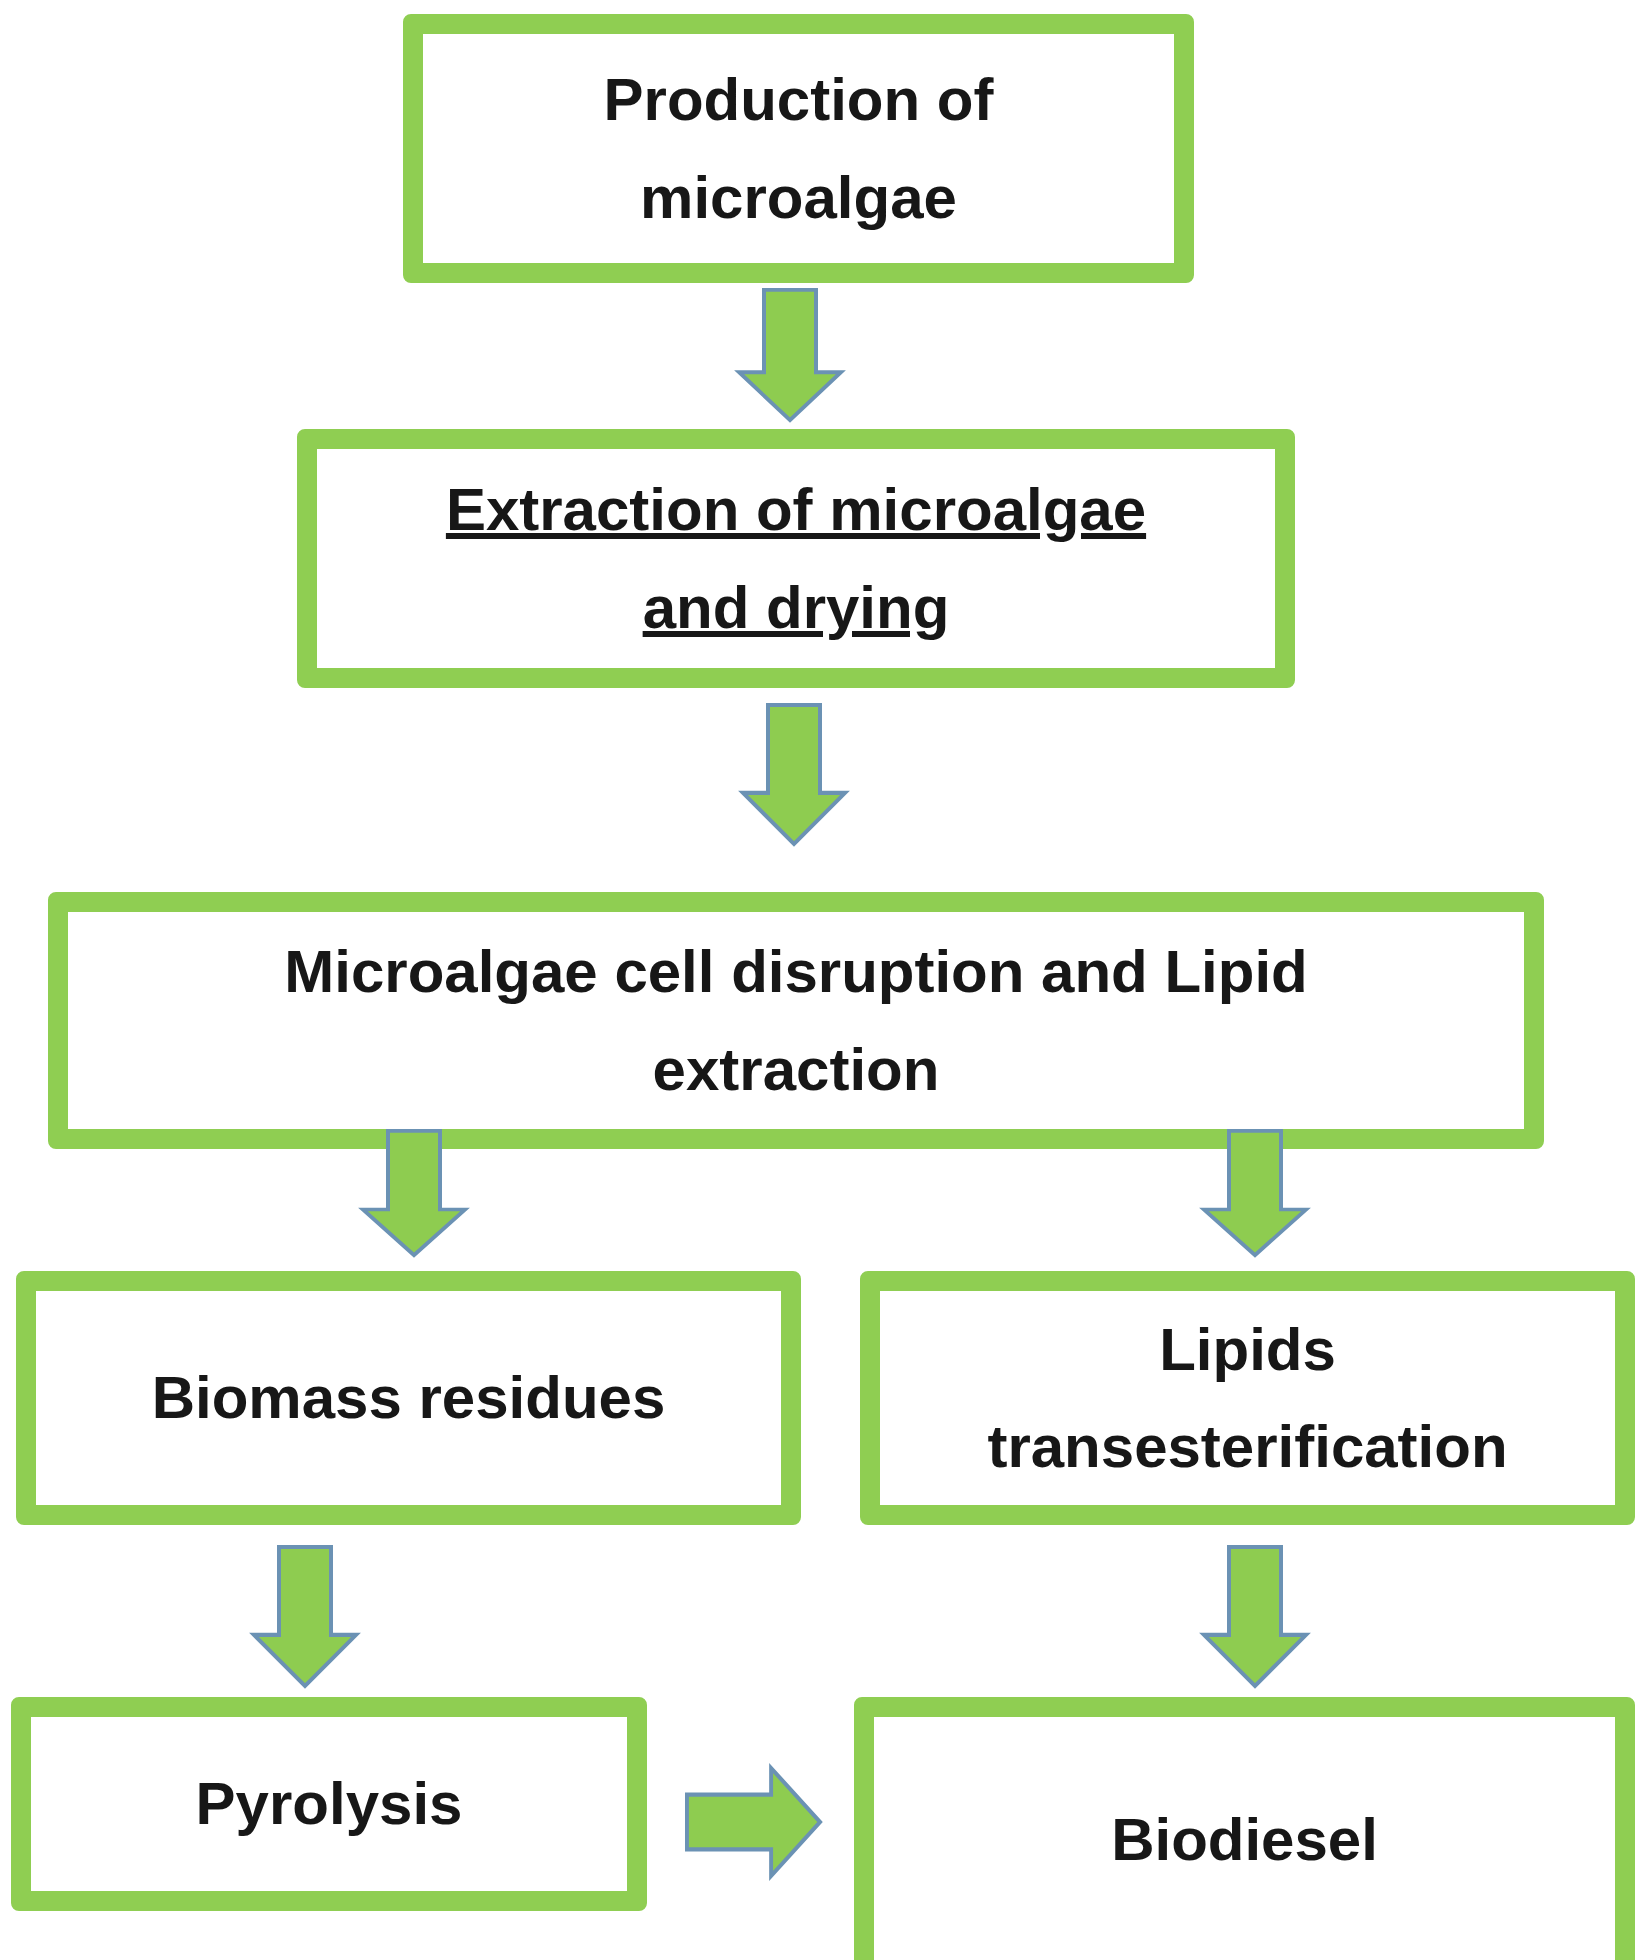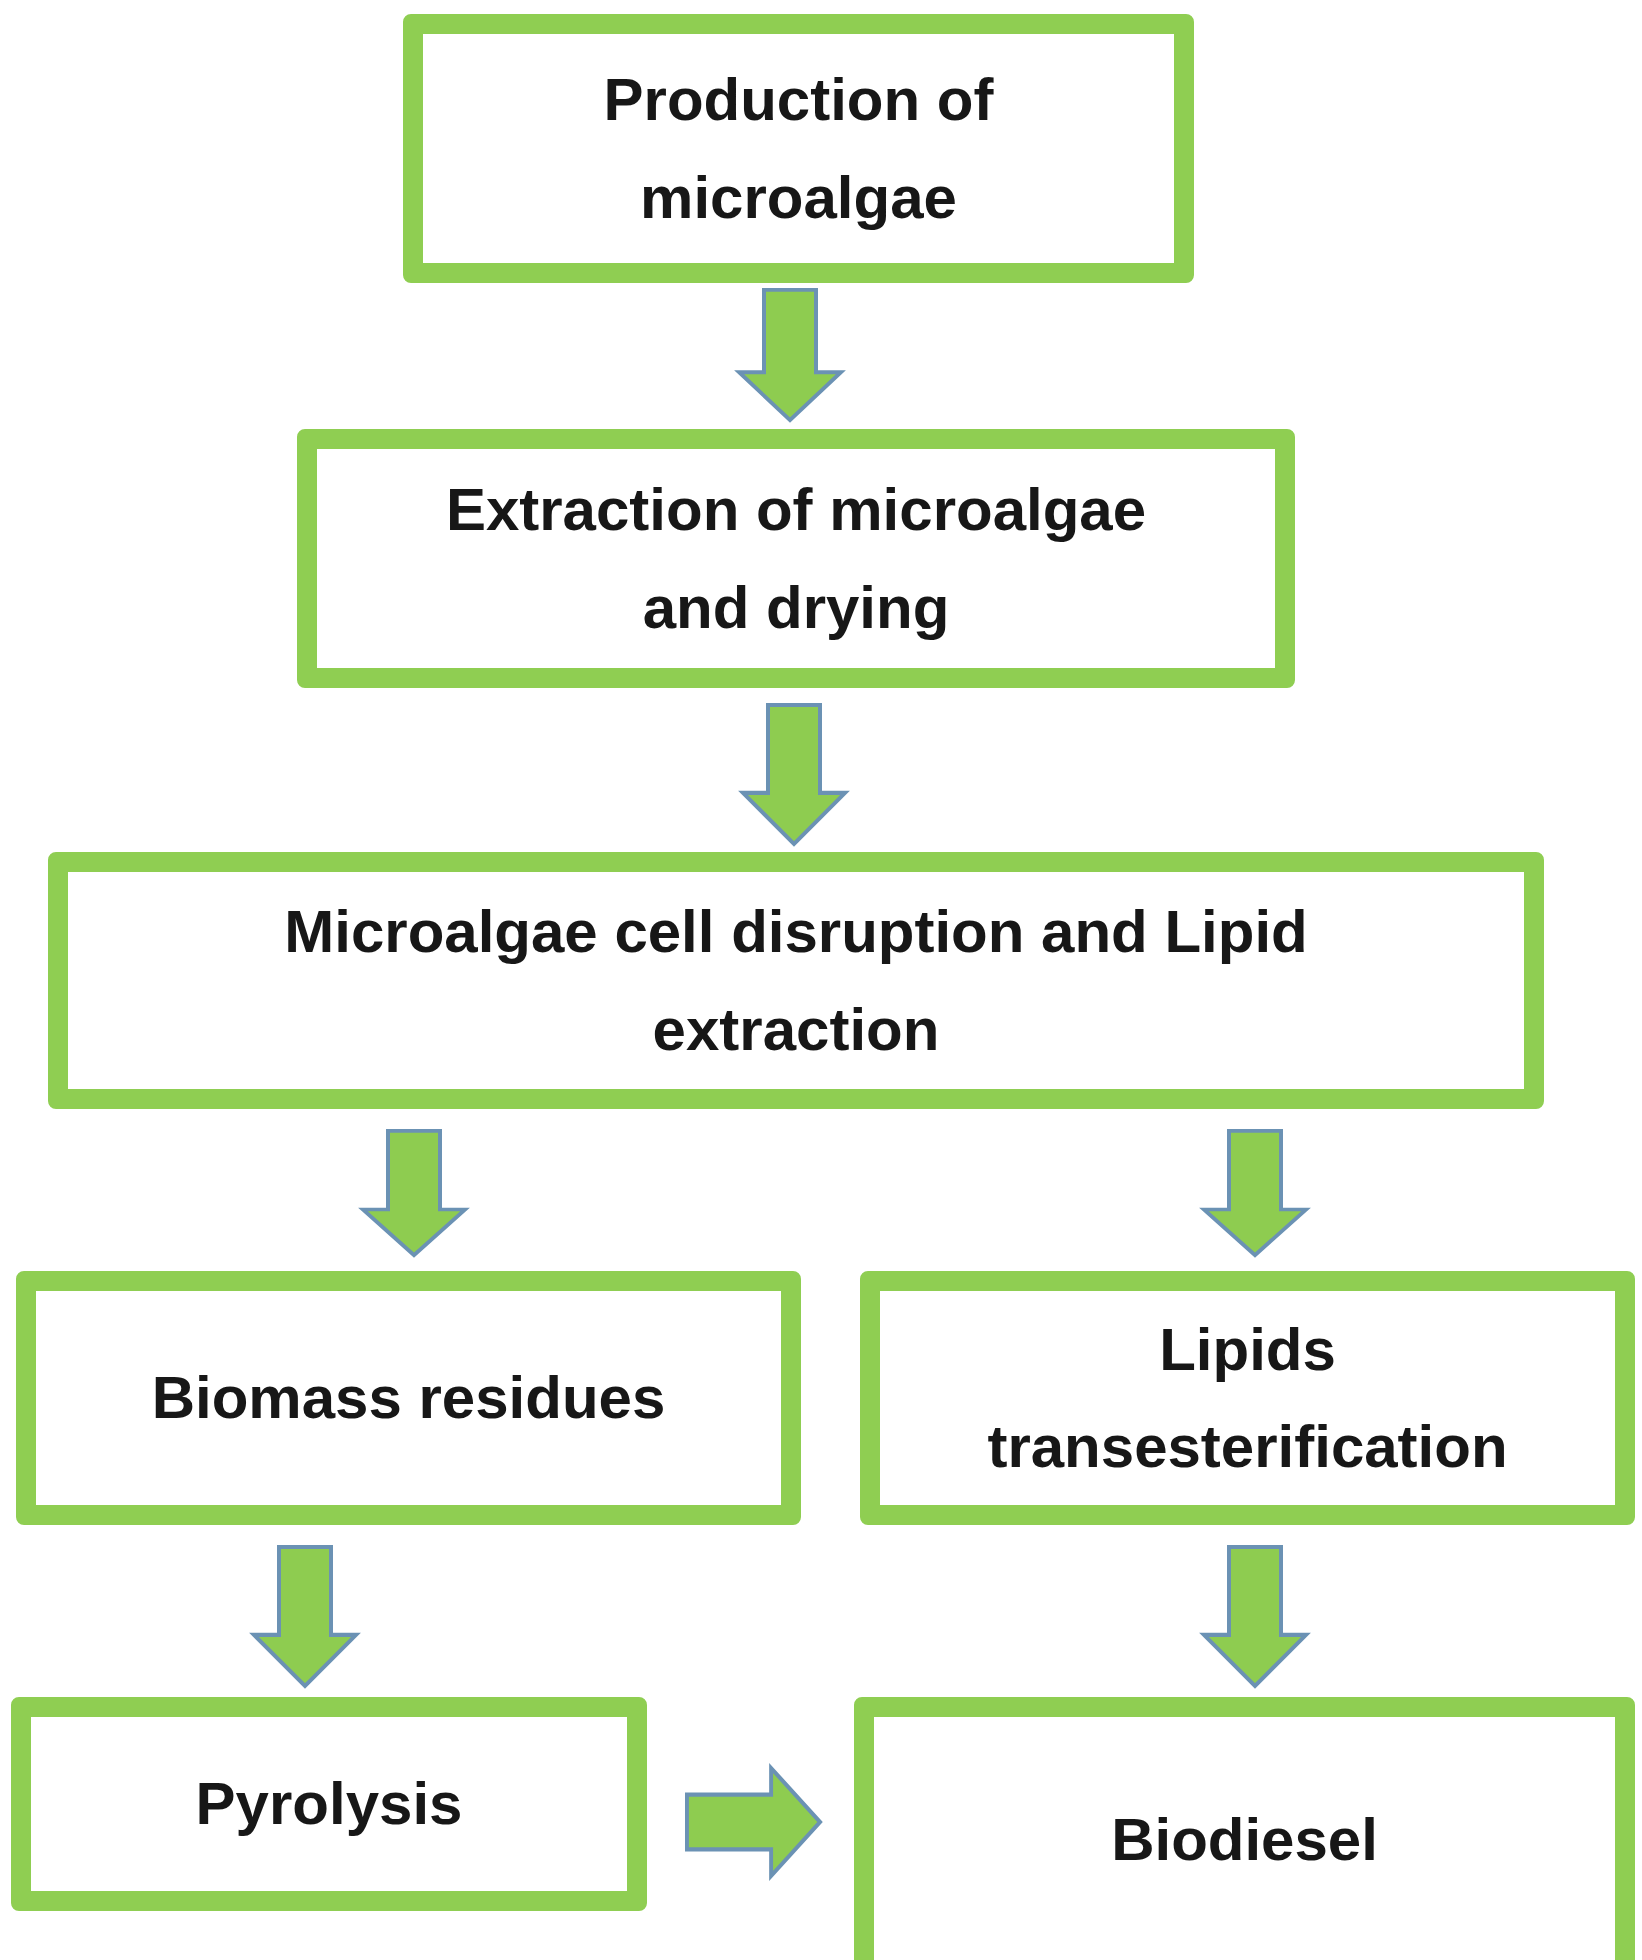--- a/index.html
+++ b/index.html
@@ -33,22 +33,22 @@
     border-radius: 8px;
     color: var(--text-color);
     font-weight: 700;
     font-size: 60px;
     line-height: 1.62;
     white-space: pre-line;
     letter-spacing: 0px;
   }
   
   .box-production      { left: 403px;  top: 14px;   width: 791px;  height: 269px; }
-  .box-extraction      { left: 297px;  top: 429px;  width: 998px;  height: 259px; }
-  .box-disruption      { left: 48px;   top: 852px;  width: 1496px; height: 257px; }
+  .box-extraction      { left: 297px;  top: 429px;  width: 998px;  height: 259px; text-decoration: underline; }
+  .box-disruption      { left: 48px;   top: 892px;  width: 1496px; height: 257px; }
   .box-biomass         { left: 16px;   top: 1271px; width: 785px;  height: 254px; }
   .box-lipids          { left: 860px;  top: 1271px; width: 775px;  height: 254px; }
   .box-pyrolysis       { left: 11px;   top: 1697px; width: 636px;  height: 214px; }
   .box-biodiesel       { left: 854px;  top: 1697px; width: 781px;  height: 286px; }
   .arrow {
     position: absolute;
     display: block;
     overflow: visible;
   }
   .arrow polygon {

